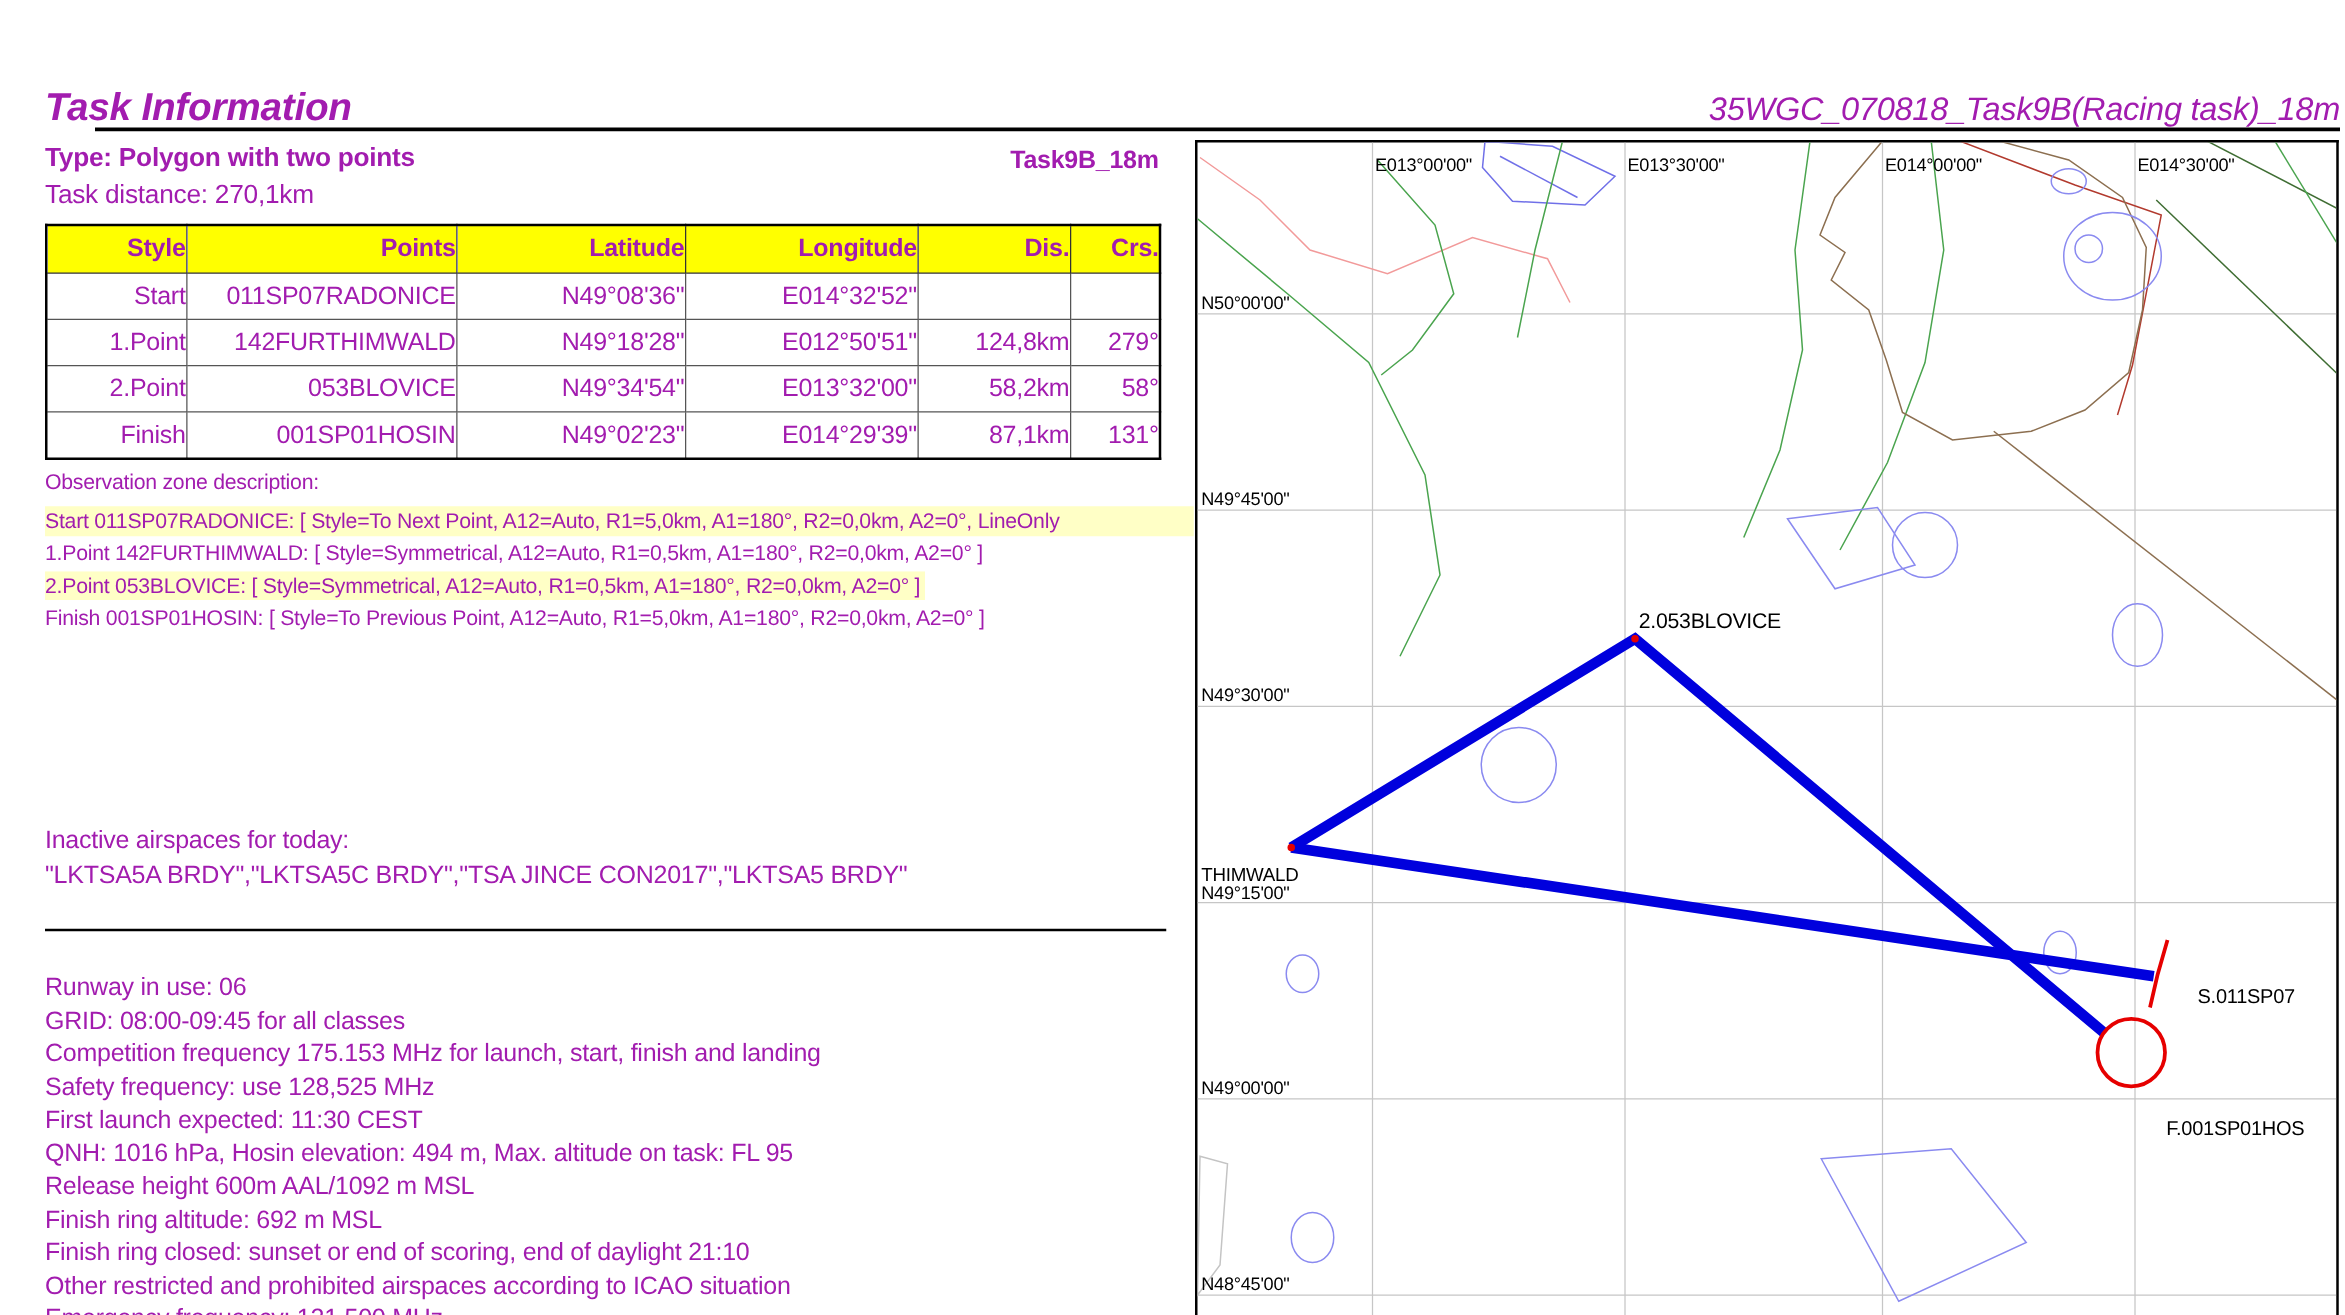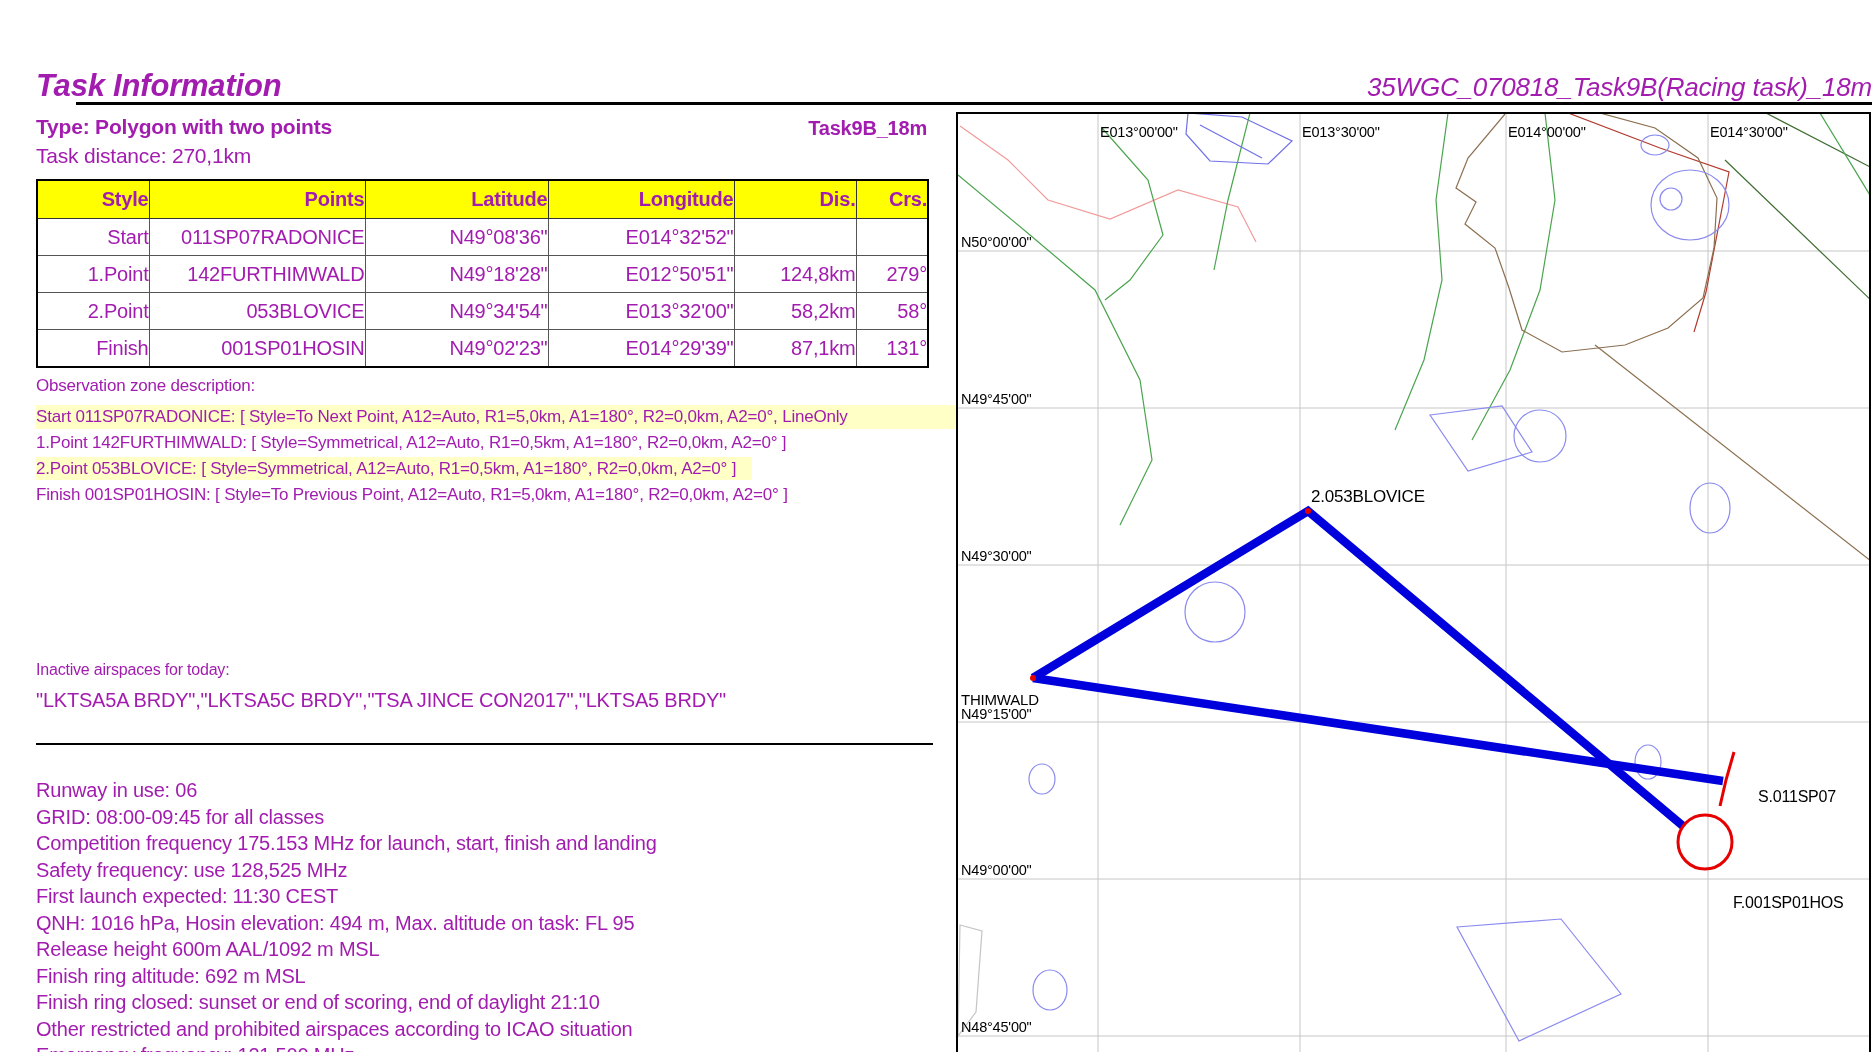--- a/index.html
+++ b/index.html
@@ -17,22 +17,22 @@
   table.task td,table.task th{border:1px solid #555;padding:0 0 0 6px;text-align:right;
              overflow:hidden;white-space:nowrap;height:36px;vertical-align:middle;}
   table.task th{background:#ffff00;font-weight:bold;height:37px;border-color:#333;}
   table.task{border:2px solid #000;}
   .oz-title{left:36px;top:376px;font-size:17px;}
   .oz-line{left:36px;top:0;width:919px;height:24px;font-size:17px;white-space:nowrap;overflow:hidden;line-height:23px;}
   .oz0{top:405px;background:#ffffc6;}
   .oz1{top:431px;}
   .oz2{top:457px;}
   .oz3{top:483px;}
-  .oz2 span{background:#ffffc6;display:inline-block;padding-right:16px;}
-  .inactive-title{left:36px;top:661px;font-size:16px;}
+  .oz2 span{background:#ffffc6;display:inline-block;padding-right:4px;}
+  .inactive-title{left:36px;top:661px;font-size:20px;}
   .inactive-line{left:36px;top:689px;font-size:20px;}
   .mid-rule{left:36px;top:743px;width:897px;height:2px;background:#000;}
   .notes{left:36px;top:777px;font-size:20px;line-height:26.5px;white-space:nowrap;}
   .map{left:956px;top:112px;width:915px;height:940px;border:2px solid #000;border-bottom:none;
        box-sizing:border-box;background:#fff;}
   .map svg{display:block;}
   svg text{font-family:"Liberation Sans",sans-serif;fill:#000;letter-spacing:-0.2px;}
   .grid-lbl{font-size:14.5px;}
   .pt-lbl{font-size:16px;}
   .pt-lbl-big{font-size:17px;}

